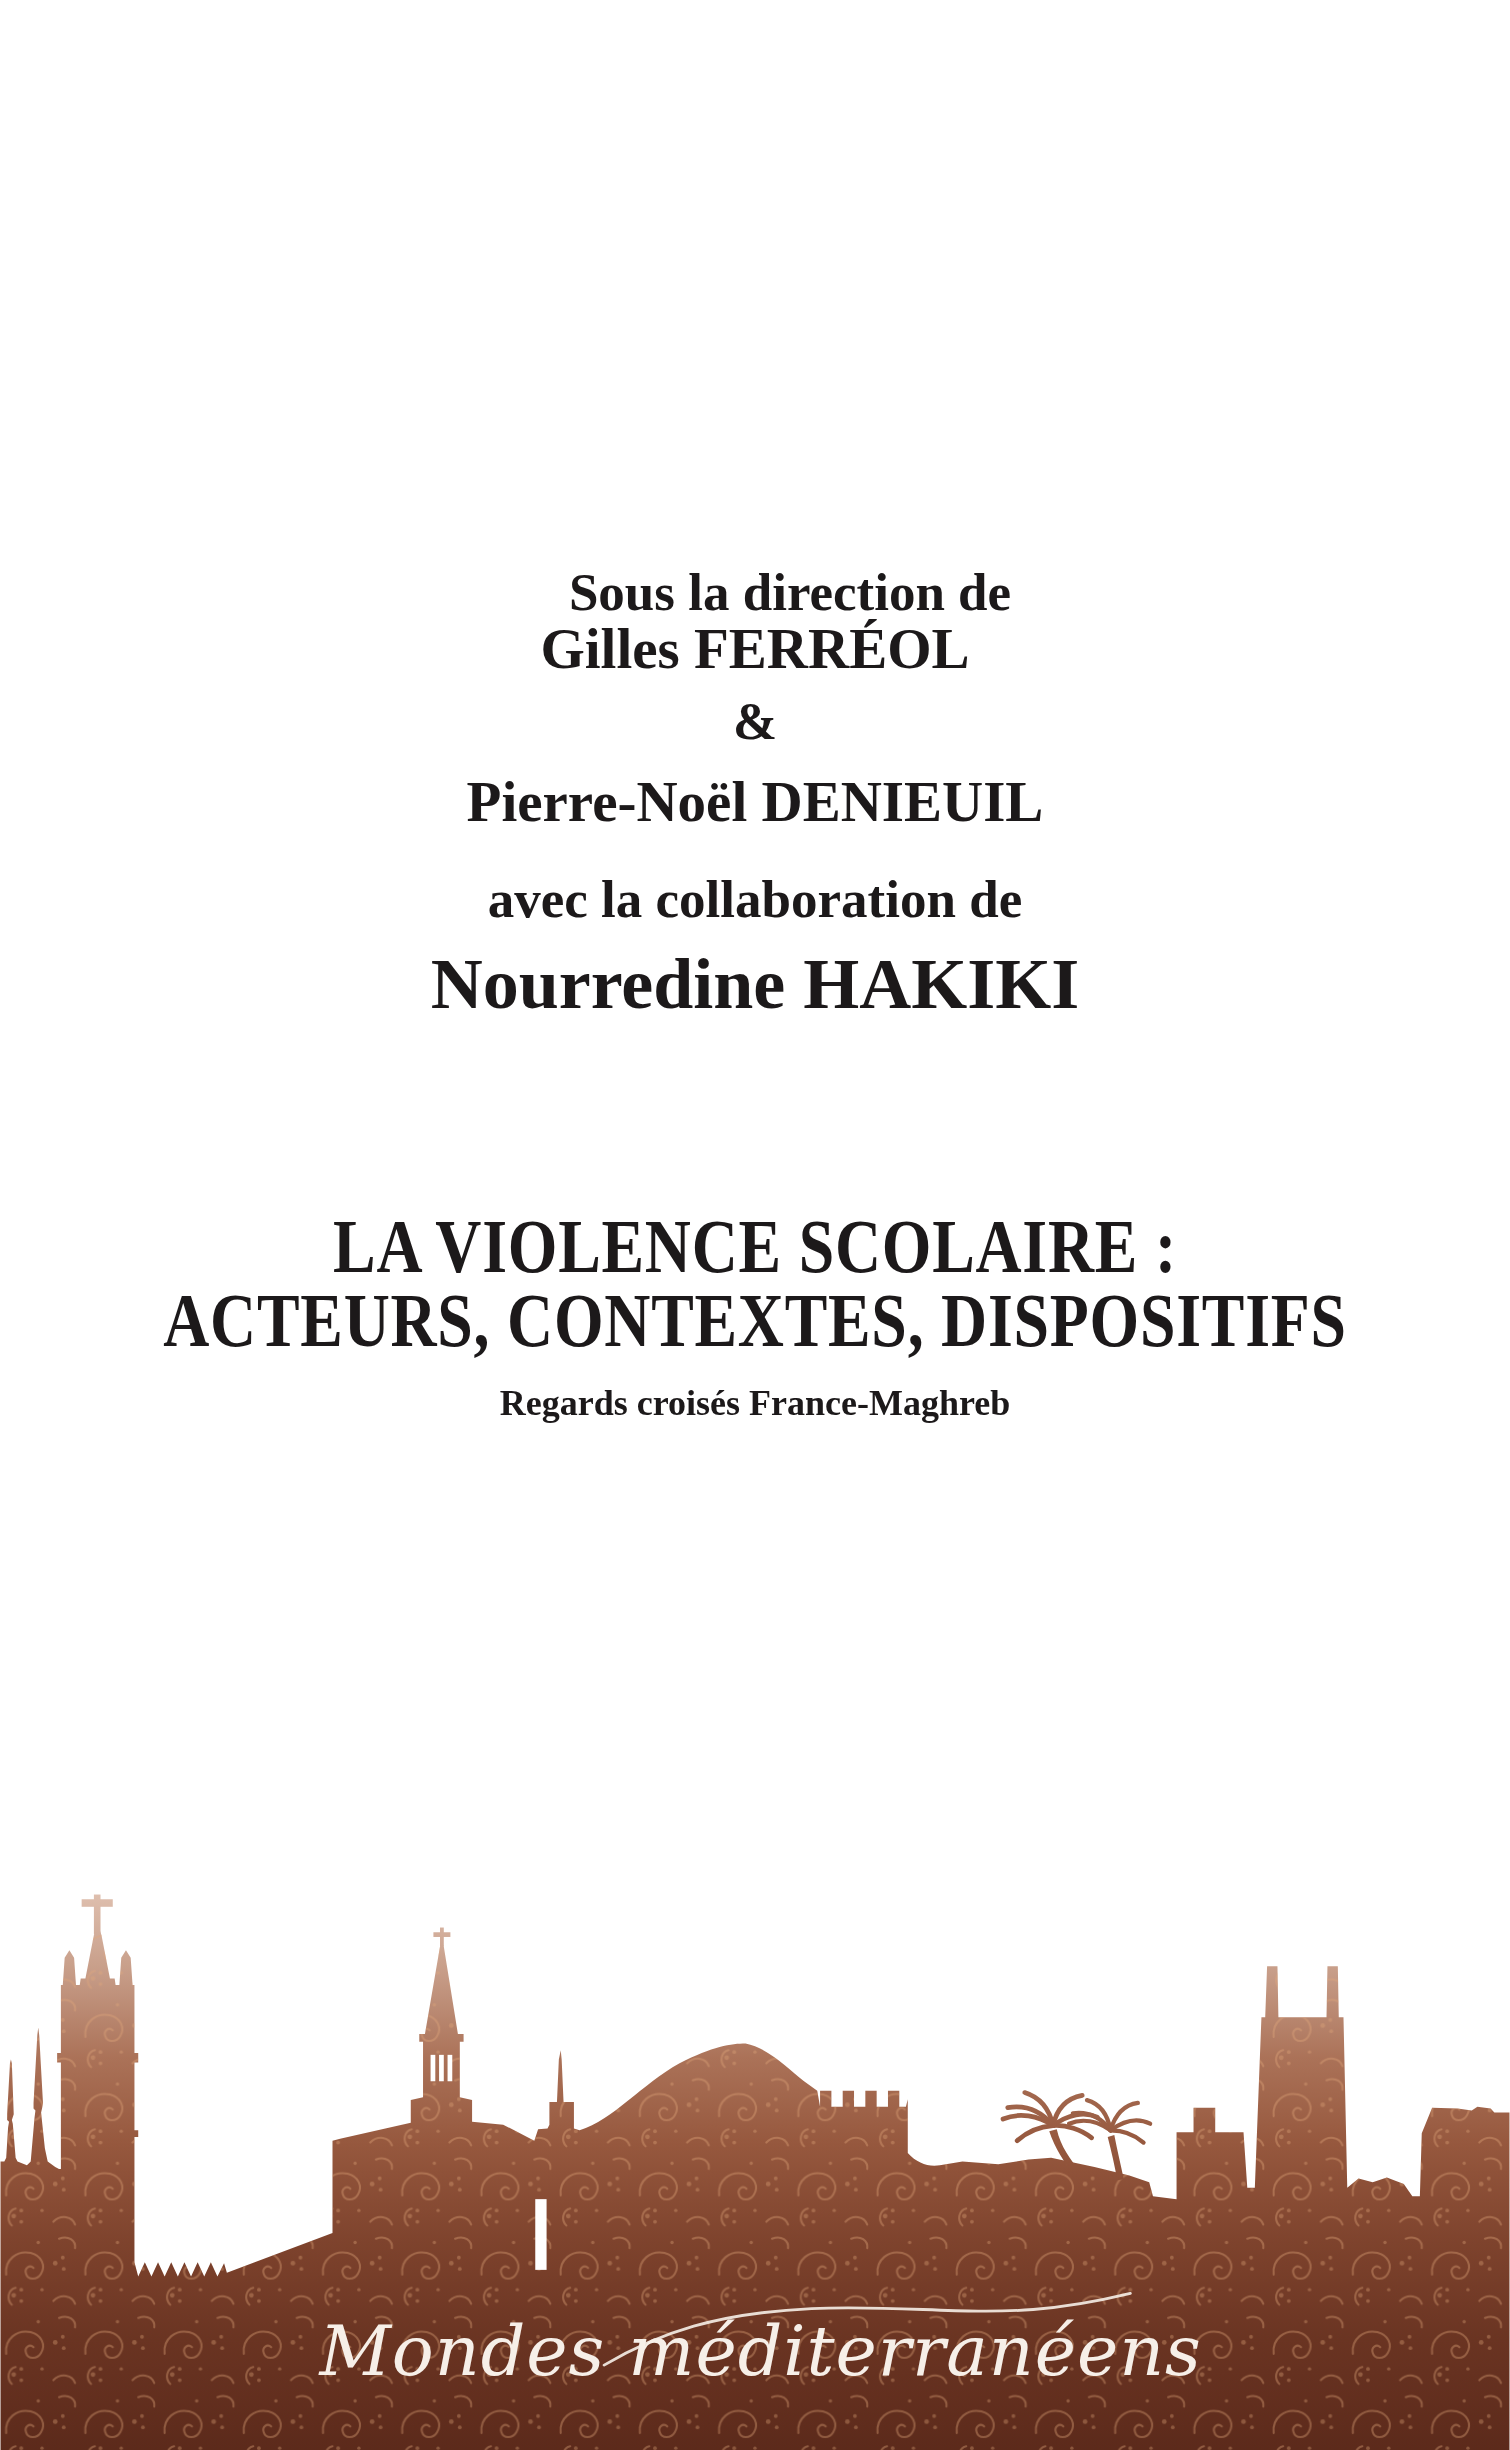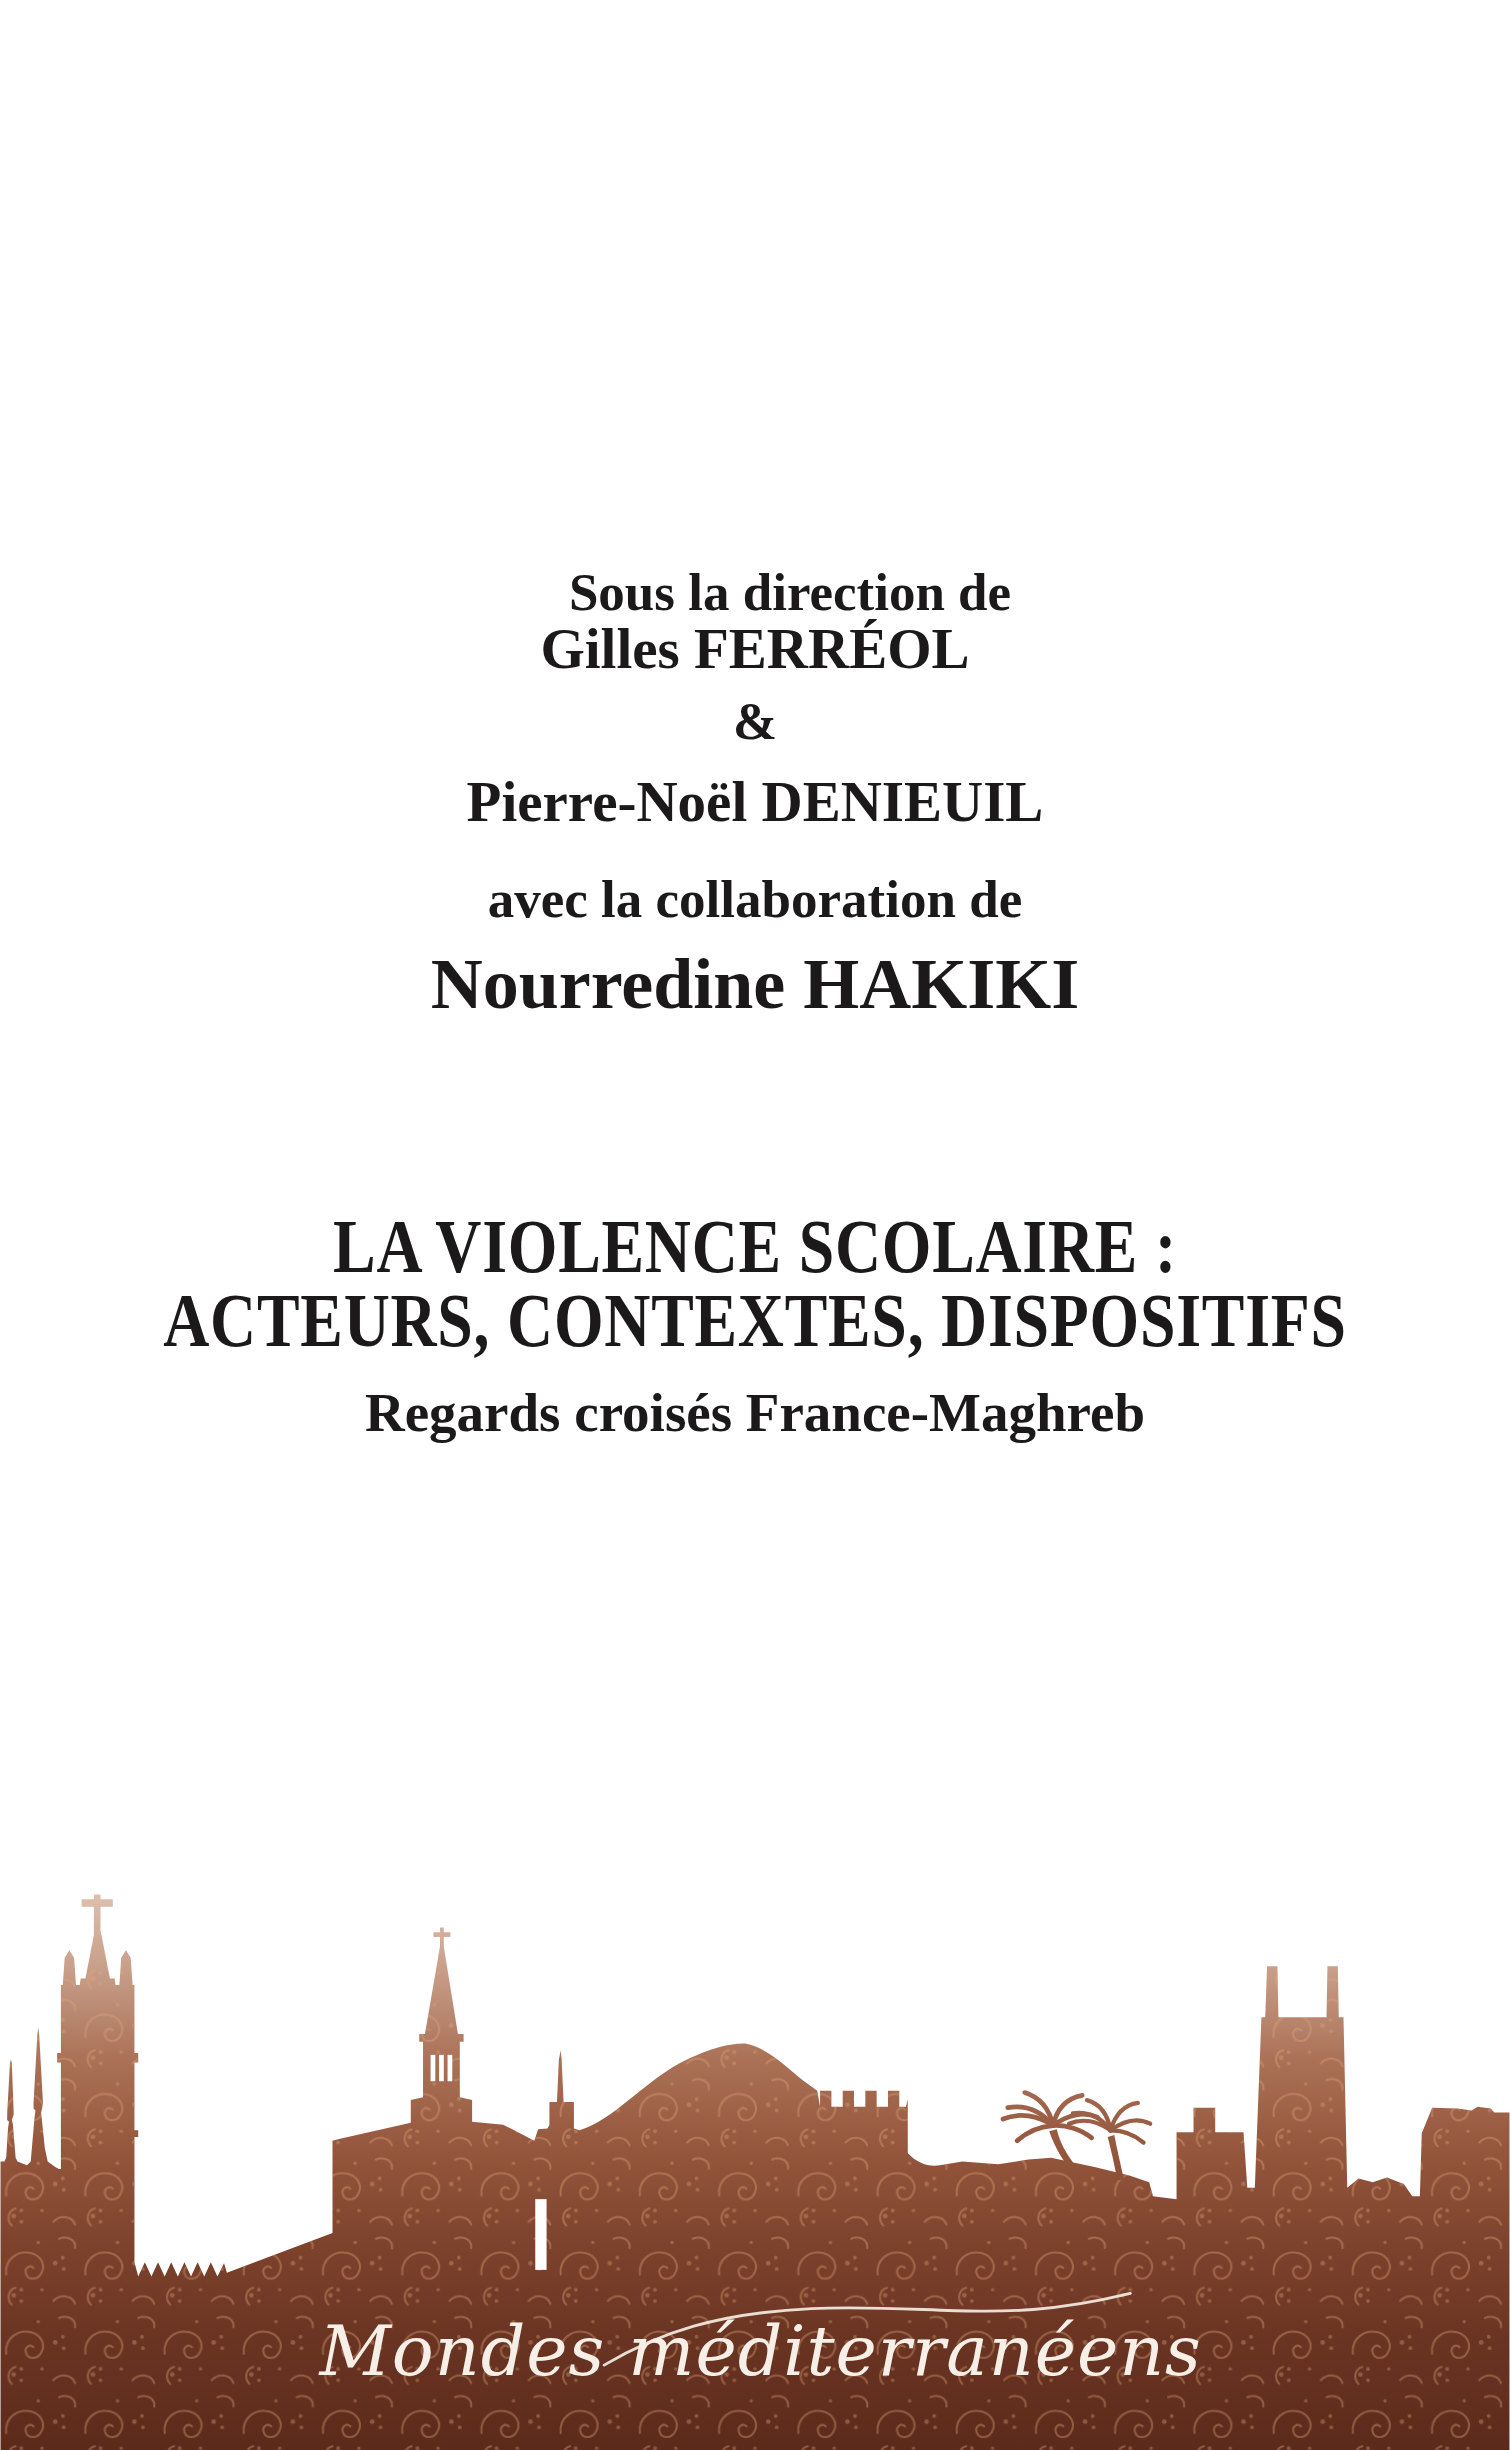--- a/index.html
+++ b/index.html
@@ -37,21 +37,21 @@
   .l6{top:948px;font-size:72px;}
   
   .t1,.t2{
     font-size:76px;
     transform:scaleX(0.84);
     transform-origin:50% 50%;
     letter-spacing:0.9px;
   }
   .t1{top:1208px;}
   .t2{top:1282px;}
-  .sub{top:1385px;font-size:55px;}
+  .sub{top:1385px;font-size:36px;}
   
   .skyline{
     position:absolute;
     left:0;
     top:1837px;
     width:1510px;
     height:613px;
     display:block;
   }
   .series-text{

